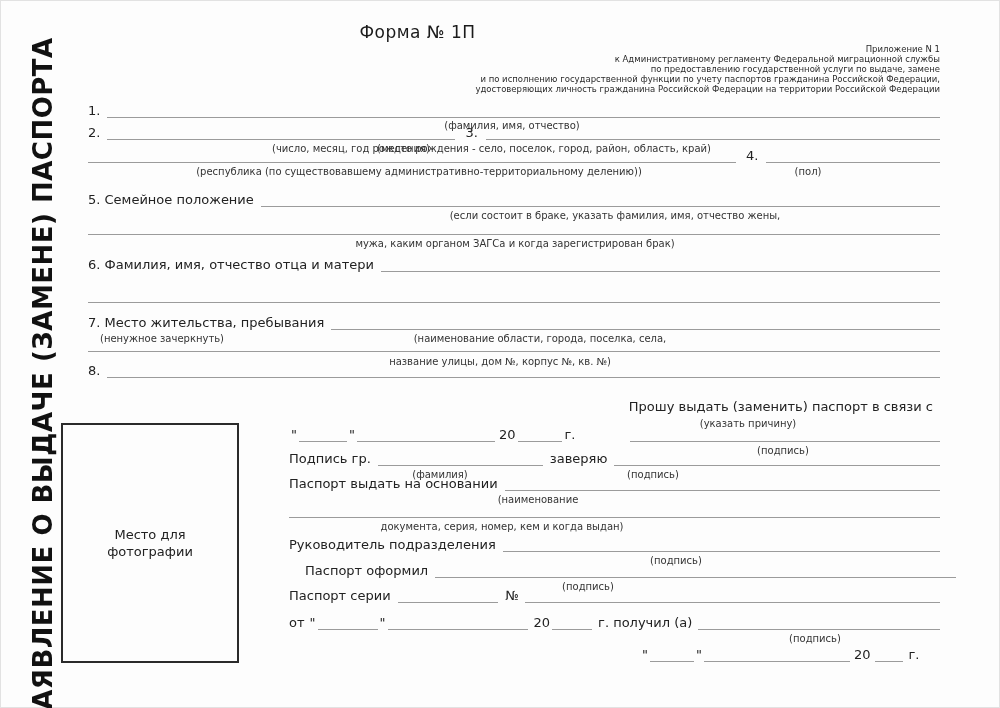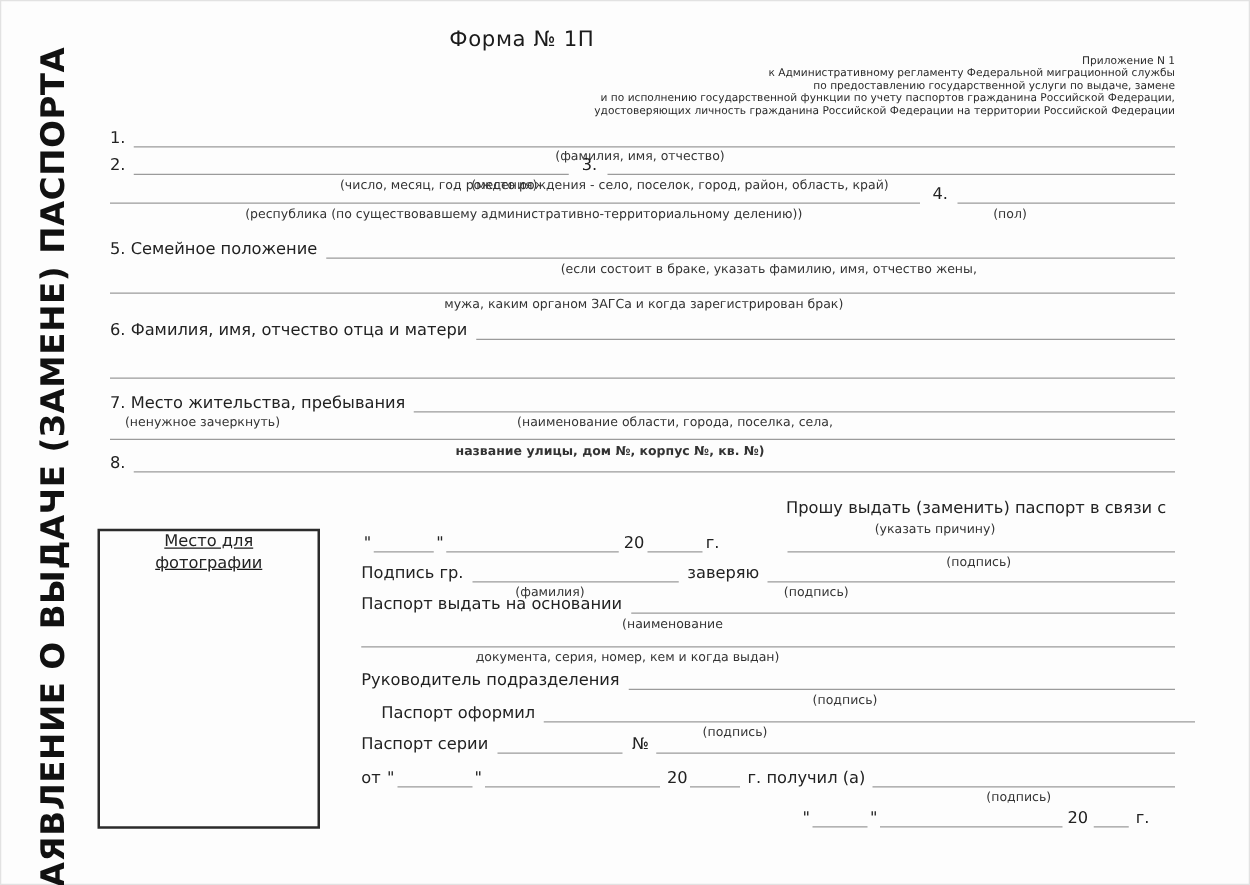--- a/index.html
+++ b/index.html
@@ -22,23 +22,23 @@
     position: absolute; top: 44px; right: 60px;
     text-align: right; font-size: 8.5px; line-height: 10px; color: #2a2a2a;
   }
   .vtitle {
     position: absolute; left: 43px; top: 383px;
     transform: translate(-50%, -50%) rotate(-90deg);
     font-size: 26px; font-weight: bold; white-space: nowrap; letter-spacing: 0.5px;
     color: #111;
   }
   .photo {
-    position: absolute; left: 78px; top: 423px; width: 178px; height: 240px;
+    position: absolute; left: 61px; top: 423px; width: 178px; height: 240px;
     border: 2px solid #2b2b2b; background: #fdfdfd;
-    display: flex; justify-content: center; text-decoration: underline;
+    display: flex; align-items: center; justify-content: center;
   }
   .photo span { width: 104px; text-align: center; font-size: 13px; line-height: 17px; color: #222; }
   .row {
     position: absolute; display: flex; align-items: flex-end;
     font-size: 13px; line-height: 15px; height: 16px; white-space: nowrap; color: #222;
   }
   .bl { border-bottom: 1px solid #9b9b9b; height: 13px; }
   .fx { flex: 1 1 auto; }
   .sp { height: 13px; }
   .cap {
@@ -90,21 +90,21 @@
     <span class="mx">4.</span>
     <div class="bl fx"></div>
   </div>
   <div class="cap" style="left:419px; top:166px;">(республика (по существовавшему административно-территориальному делению))</div>
   <div class="cap" style="left:808px; top:166px;">(пол)</div>
 
   <div class="row" style="left:88px; top:191px; width:852px;">
     <span class="mr">5. Семейное положение</span>
     <div class="bl fx"></div>
   </div>
-  <div class="cap" style="left:615px; top:210px;">(если состоит в браке, указать фамилию, имя, отчество жены,</div>
+  <div class="cap" style="left:615px; top:210px;">(если состоит в браке, указать фамилия, имя, отчество жены,</div>
   <div class="row" style="left:88px; top:219px; width:852px;">
     <div class="bl fx"></div>
   </div>
   <div class="cap" style="left:515px; top:238px;">мужа, каким органом ЗАГСа и когда зарегистрирован брак)</div>
 
   <div class="row" style="left:88px; top:256px; width:852px;">
     <span class="mr">6. Фамилия, имя, отчество отца и матери</span>
     <div class="bl fx"></div>
   </div>
   <div class="row" style="left:88px; top:287px; width:852px;">
@@ -113,21 +113,21 @@
 
   <div class="row" style="left:88px; top:314px; width:852px;">
     <span class="mr">7. Место жительства, пребывания</span>
     <div class="bl fx"></div>
   </div>
   <div class="cap" style="left:162px; top:333px;">(ненужное зачеркнуть)</div>
   <div class="cap" style="left:540px; top:333px;">(наименование области, города, поселка, села,</div>
   <div class="row" style="left:88px; top:336px; width:852px;">
     <div class="bl fx"></div>
   </div>
-  <div class="cap" style="left:488px; top:356px;font-weight:bold;">название улицы, дом №, корпус №, кв. №)</div>
+  <div class="cap" style="left:500px; top:356px;">название улицы, дом №, корпус №, кв. №)</div>
 
   <div class="row" style="left:88px; top:362px; width:852px;">
     <span class="mr">8.</span>
     <div class="bl fx"></div>
   </div>
 
   <div class="row" style="left:289px; top:399px; width:651px;flex-direction:column;">
     <span class="mr">Прошу выдать (заменить) паспорт в связи с</span>
     <div class="bl fx"></div>
   </div>

